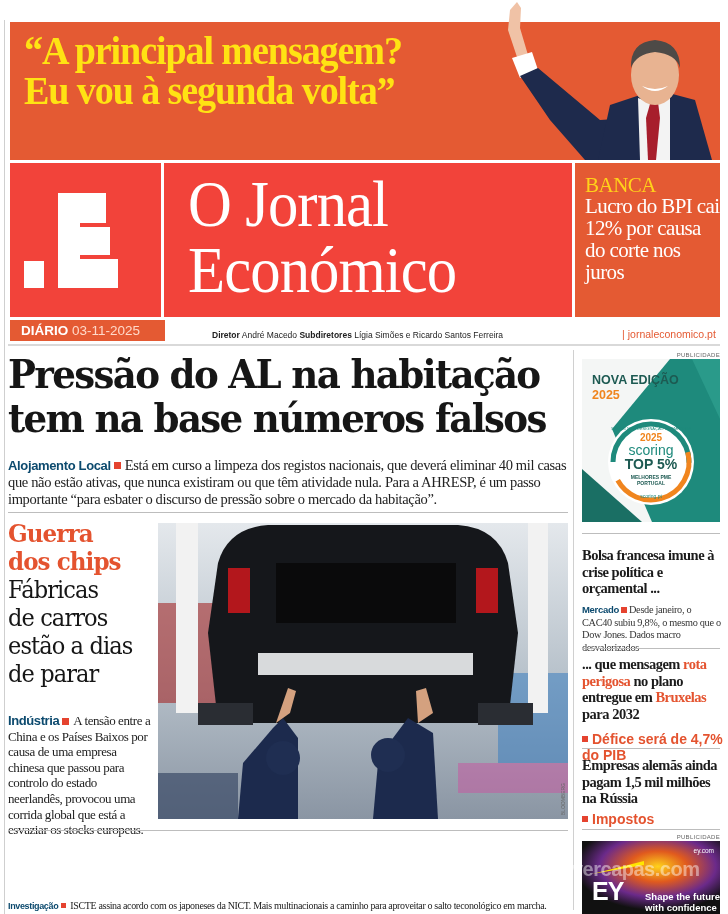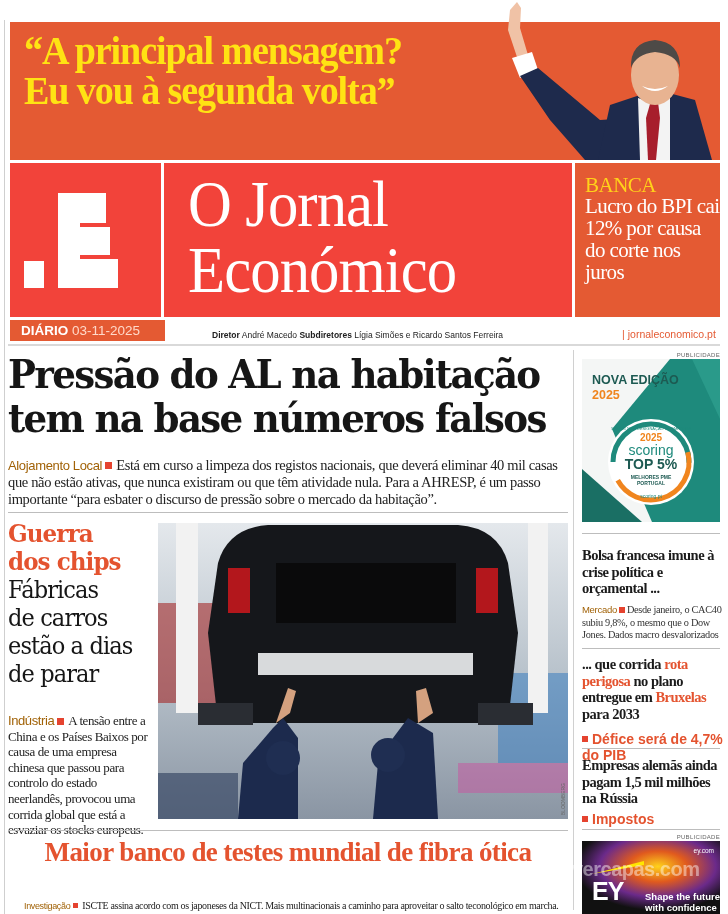--- a/index.html
+++ b/index.html
@@ -39,37 +39,37 @@
   .date-box .date { color: #ffd9c9; }
   .staff-line { left: 176px; top: 330px; font-family: "Liberation Sans", sans-serif; font-size: 8.5px; color: #222; white-space: nowrap; margin-left: 36px; }
   .staff-line b { font-weight: bold; }
   .site-link { left: 622px; top: 328px; font-family: "Liberation Sans", sans-serif; font-size: 10.5px; color: #e45a33; white-space: nowrap; }
   .site-link .bar { color: #e45a33; margin-right: 3px; }
   .hr-top { left: 8px; top: 344px; width: 712px; height: 2px; background: #d9d9d9; }
 
   
   .lead-head { left: 8px; top: 352px; width: 560px; font-family: "DejaVu Serif", serif; font-weight: bold; font-size: 40px; line-height: 44px; color: #161616; letter-spacing: -1.8px; transform: scaleX(0.93); transform-origin: left top; white-space: nowrap; }
   .lead-sub { left: 8px; top: 457px; width: 560px; font-size: 14.5px; line-height: 17px; color: #222; letter-spacing: -0.35px; }
-  .kicker-red { font-family: "Liberation Sans", sans-serif; font-weight: normal; color: #a16207; font-size: 13px; }
+  .kicker-red { font-family: "Liberation Sans", sans-serif; font-weight: bold; color: #0c4a6e; font-size: 13px; }
   .hr-mid { left: 8px; top: 512px; width: 560px; height: 1px; background: #bdbdbd; }
 
   
   .col-rule { left: 573px; top: 350px; width: 1px; height: 560px; background: #d0d0d0; }
 
   
   .chips-red { left: 8px; top: 520px; font-family: "DejaVu Serif", serif; font-weight: bold; font-size: 25px; line-height: 28px; color: #e4532f; letter-spacing: -1px; transform: scaleX(0.92); transform-origin: left top; white-space: nowrap; }
   .chips-black { left: 8px; top: 576px; font-family: "DejaVu Serif", serif; font-size: 25px; line-height: 28px; color: #161616; letter-spacing: -1px; transform: scaleX(0.9); transform-origin: left top; white-space: nowrap; }
   .chips-sub { left: 8px; top: 713px; width: 146px; font-size: 13px; line-height: 15.6px; color: #222; letter-spacing: -0.4px; }
 
   .photo { left: 158px; top: 523px; width: 410px; height: 296px; overflow: hidden; background: #cfd5dc; }
   .photo-credit { right: 2px; bottom: 4px; font-family: "Liberation Sans", sans-serif; font-size: 5px; color: #666; writing-mode: vertical-rl; transform: rotate(180deg); }
 
   .hr-low { left: 8px; top: 830px; width: 560px; height: 1px; background: #bdbdbd; }
   .bottom-head { left: 8px; top: 838px; width: 560px; text-align: center; font-size: 27px; line-height: 29px; color: #e4532f; letter-spacing: -0.6px; }
-  .bottom-sub { left: 24px; top: 900px; width: 568px; font-size: 10px; color: #222; white-space: nowrap; letter-spacing: -0.35px; }
+  .bottom-sub { left: 8px; top: 900px; width: 568px; font-size: 10px; color: #222; white-space: nowrap; letter-spacing: -0.35px; }
   .bottom-sub .kicker-red { font-size: 9px; }
 
   
   .pub-label { font-family: "Liberation Sans", sans-serif; font-size: 6px; color: #666; letter-spacing: 0.3px; text-align: right; }
   .ad-scoring { left: 582px; top: 359px; width: 138px; height: 163px; background: #f4f6f5; overflow: hidden; }
   .ad-s-title { left: 10px; top: 14px; font-family: "Liberation Sans", sans-serif; font-weight: bold; font-size: 12.5px; color: #1d5a52; text-align: right; }
   .ad-s-year { left: 10px; top: 29px; font-family: "Liberation Sans", sans-serif; font-weight: bold; font-size: 12.5px; color: #f0851e; }
 
   .rhr { left: 582px; height: 1px; width: 138px; background: #bdbdbd; }
   .r-head { left: 582px; width: 140px; font-family: Liberation Serif, serif; font-weight: bold; font-size: 14.5px; line-height: 16.5px; color: #1b1b1b; letter-spacing: -0.5px; }
@@ -206,21 +206,20 @@
     <circle cx="230" cy="232" r="17" fill="#1f2e52"></circle>
     <path d="M118 200 L132 190 L138 168 L130 165 Z" fill="#d4a17f"></path>
     <path d="M260 200 L275 190 L268 165 L258 168 Z" fill="#d4a17f"></path>
   </svg>
   <span class="abs photo-credit">BLOOMBERG</span>
 </div>
 
 <div class="abs hr-low"></div>
 
 <h2 class="abs bottom-head">
-  <div>Maior banco de testes mundial de fibra ótica</div>
 </h2>
 <p class="abs bottom-sub">
   <span class="kicker-red">Investigação</span><span class="sq sq-red" style="width:5px;height:5px;"></span><span>ISCTE assina acordo com os japoneses da NICT. Mais multinacionais a caminho para aproveitar o salto teconológico em marcha.</span>
 </p>
 
 <div class="abs pub-label" style="left:582px;top:352px;width:138px;">PUBLICIDADE</div>
 
 <div class="abs ad-scoring">
   <svg class="abs" style="left:0;top:0;" width="138" height="163" viewBox="0 0 138 163">
     <polygon points="88,0 138,0 138,163 70,163 30,70" fill="#1e8a7c"></polygon>
@@ -242,21 +241,21 @@
 </div>
 
 <div class="abs rhr" style="top:533px;"></div>
 <div class="abs r-head" style="top:547px;">Bolsa francesa imune à crise política e orçamental ...</div>
 <p class="abs r-sub" style="top:604px;">
   <span class="kicker-red">Mercado</span><span class="sq sq-red" style="width:6px;height:6px;margin:0 2px 1px 2px;"></span><span>Desde janeiro, o CAC40 subiu 9,8%, o mesmo que o Dow Jones. Dados macro desvalorizados</span>
 </p>
 
 <div class="abs rhr" style="top:648px;"></div>
 <div class="abs r-head" style="top:656px;">
-  <span>... que corrida </span><span class="red">rota perigosa</span><span> no plano entregue em </span><span class="red">Bruxelas</span><span> para 2033</span>
+  <span>... que mensagem </span><span class="red">rota perigosa</span><span> no plano entregue em </span><span class="red">Bruxelas</span><span> para 2032</span>
 </div>
 <div class="abs r-tag" style="top:731px;">
   <span class="sq sq-red"></span><span>Défice será de 4,7% do PIB</span>
 </div>
 
 <div class="abs rhr" style="top:748px;"></div>
 <div class="abs r-head" style="top:757px;">Empresas alemãs ainda pagam 1,5 mil milhões na Rússia</div>
 <div class="abs r-tag" style="top:811px;">
   <span class="sq sq-red"></span><span>Impostos</span>
 </div>

